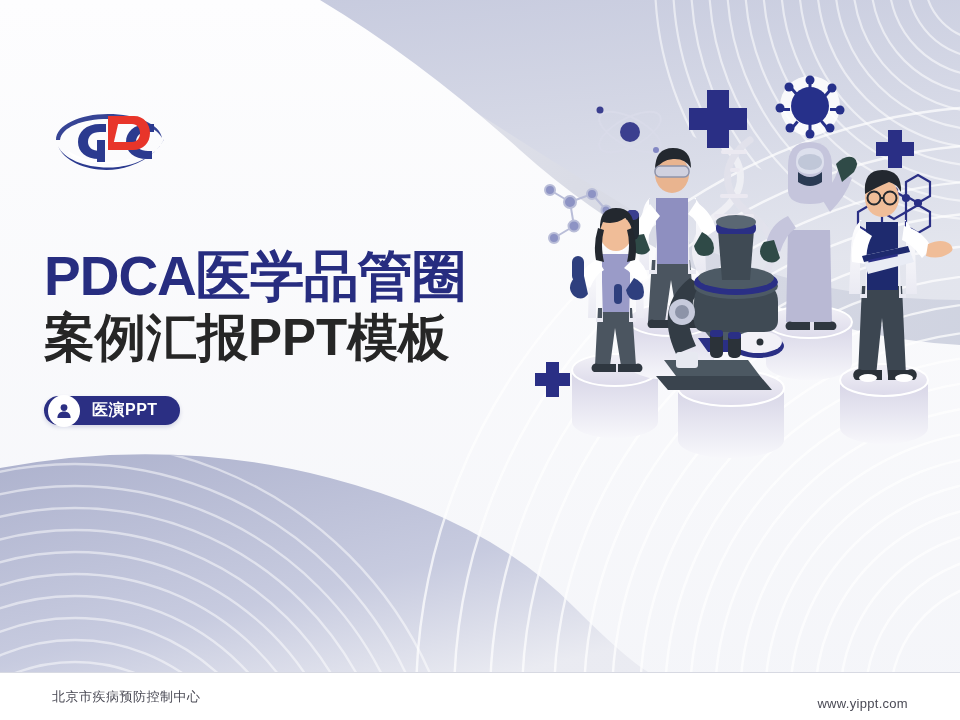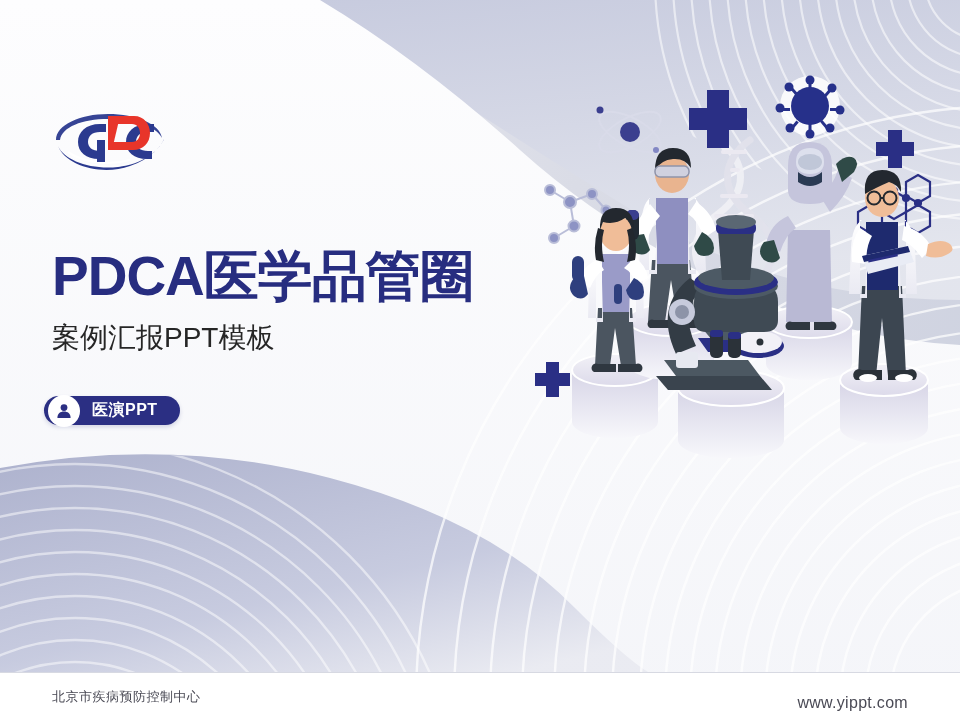--- a/index.html
+++ b/index.html
@@ -21,33 +21,33 @@
   .bg-layer { position:absolute; inset:0; pointer-events:none; }
   .bg-svg { position:absolute; inset:0; width:960px; height:720px; display:block; }
 
   
   .logo {
     position:absolute; left:50px; top:100px;
     width:120px; height:78px;
   }
 
   
-  .title-block { position:absolute; left:44px; top:243px; width:520px;margin-left:8px; }
+  .title-block { position:absolute; left:44px; top:243px; width:520px; }
   .title-main {
     font-size:55px; line-height:66px;
     font-weight:bold;
     color:#272d80;
     letter-spacing:-1px;
     white-space:nowrap;
     text-shadow:0 1px 0 rgba(255,255,255,.5);
   }
   .title-sub {
     margin-top:4px;
-    font-size:28px; line-height:50px;
-    font-weight:normal;
+    font-size:51px; line-height:50px;
+    font-weight:bold;
     color:#262626;
     letter-spacing:0px;
     white-space:nowrap;
   }
 
   
   .pills { position:absolute; left:44px; top:396px; display:flex; gap:16px; }
   .pill {
     display:flex; align-items:center;
     height:29px;
@@ -92,21 +92,21 @@
     width:960px; height:47px;
     background:#ffffff;
     display:flex; align-items:center;
     justify-content:space-between;
     padding:0 52px;
   }
   .footer-left {
     font-size:13px; color:#4a4a55; letter-spacing:.5px;
   }
   .footer-right {
-    font-size:16px; color:#4a4a55; letter-spacing:.3px;margin-top:13px;
+    font-size:13px; color:#4a4a55; letter-spacing:.3px;margin-top:13px;
   }
 </style>
 </head>
 <body>
 
 <div class="slide">
 
   <div class="bg-layer">
     <svg class="bg-svg" viewBox="0 0 960 720" preserveAspectRatio="none" aria-hidden="true">
       <defs>

